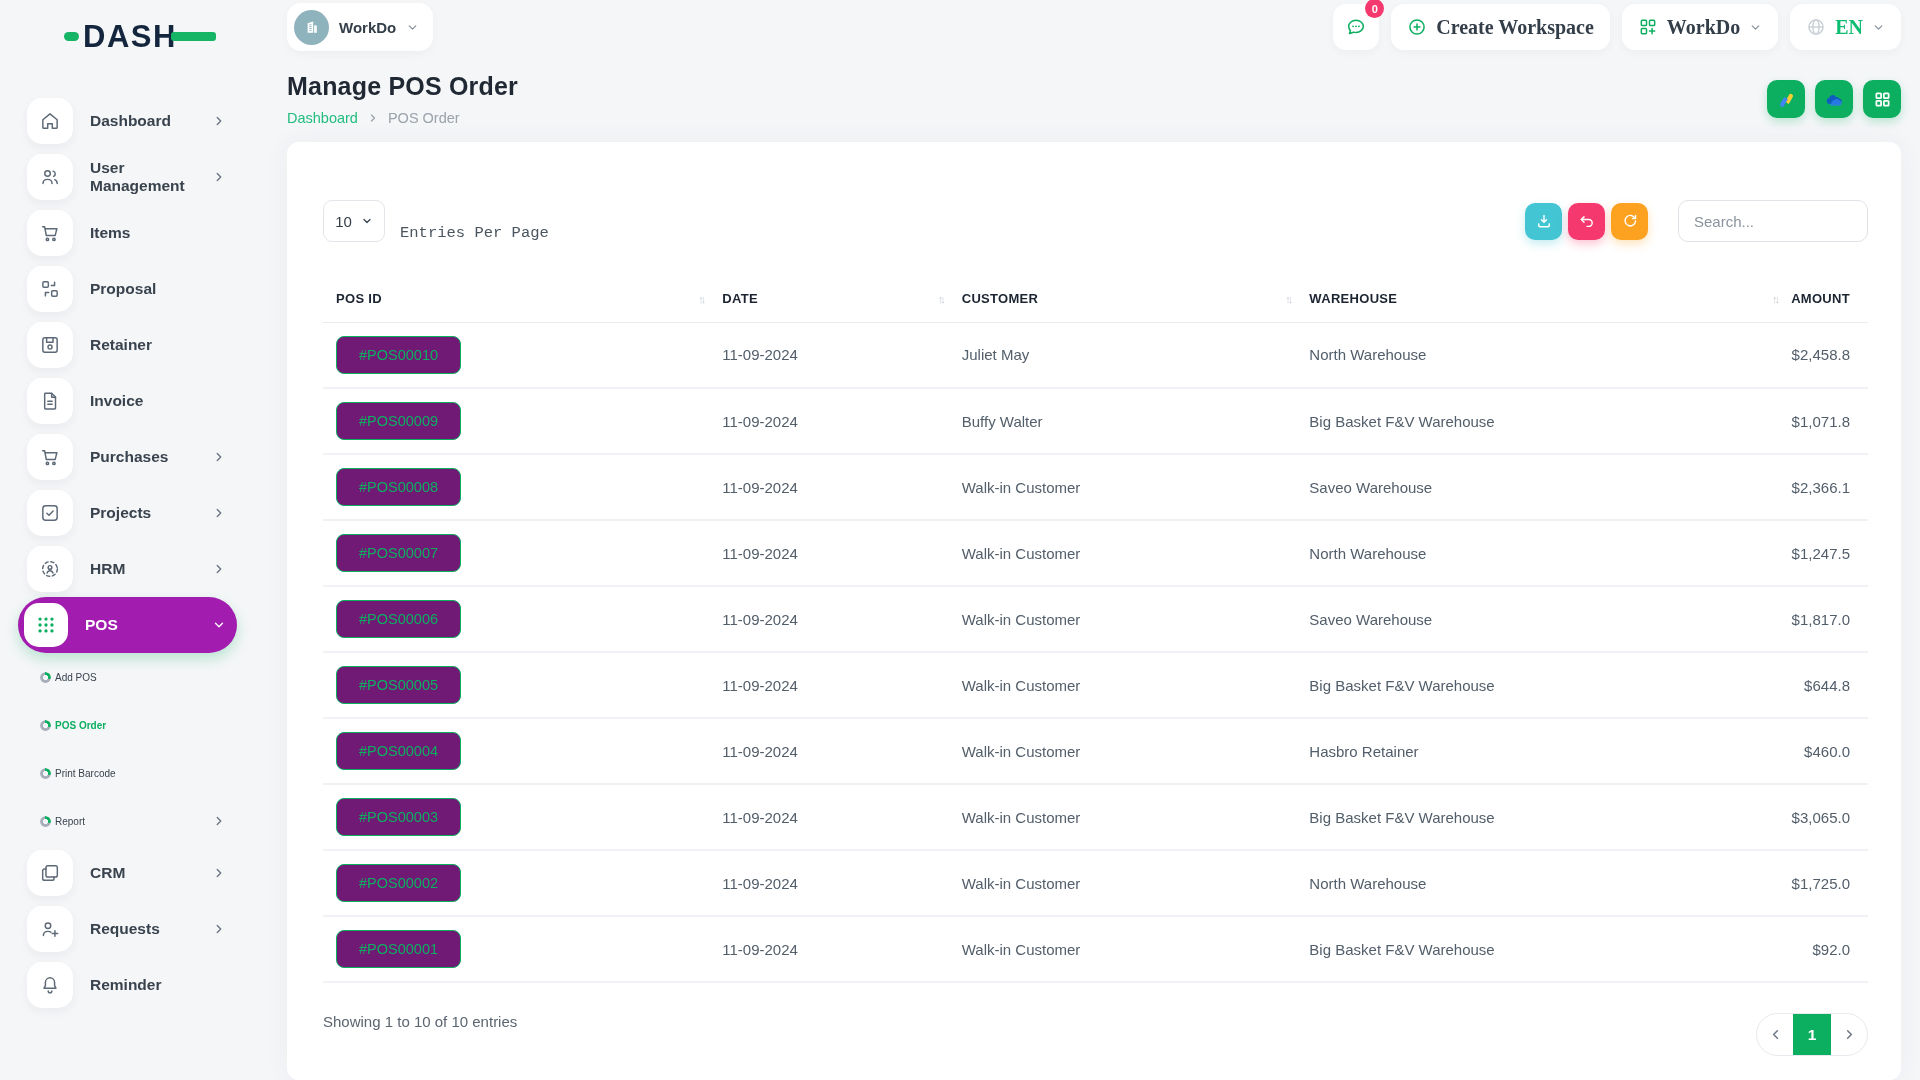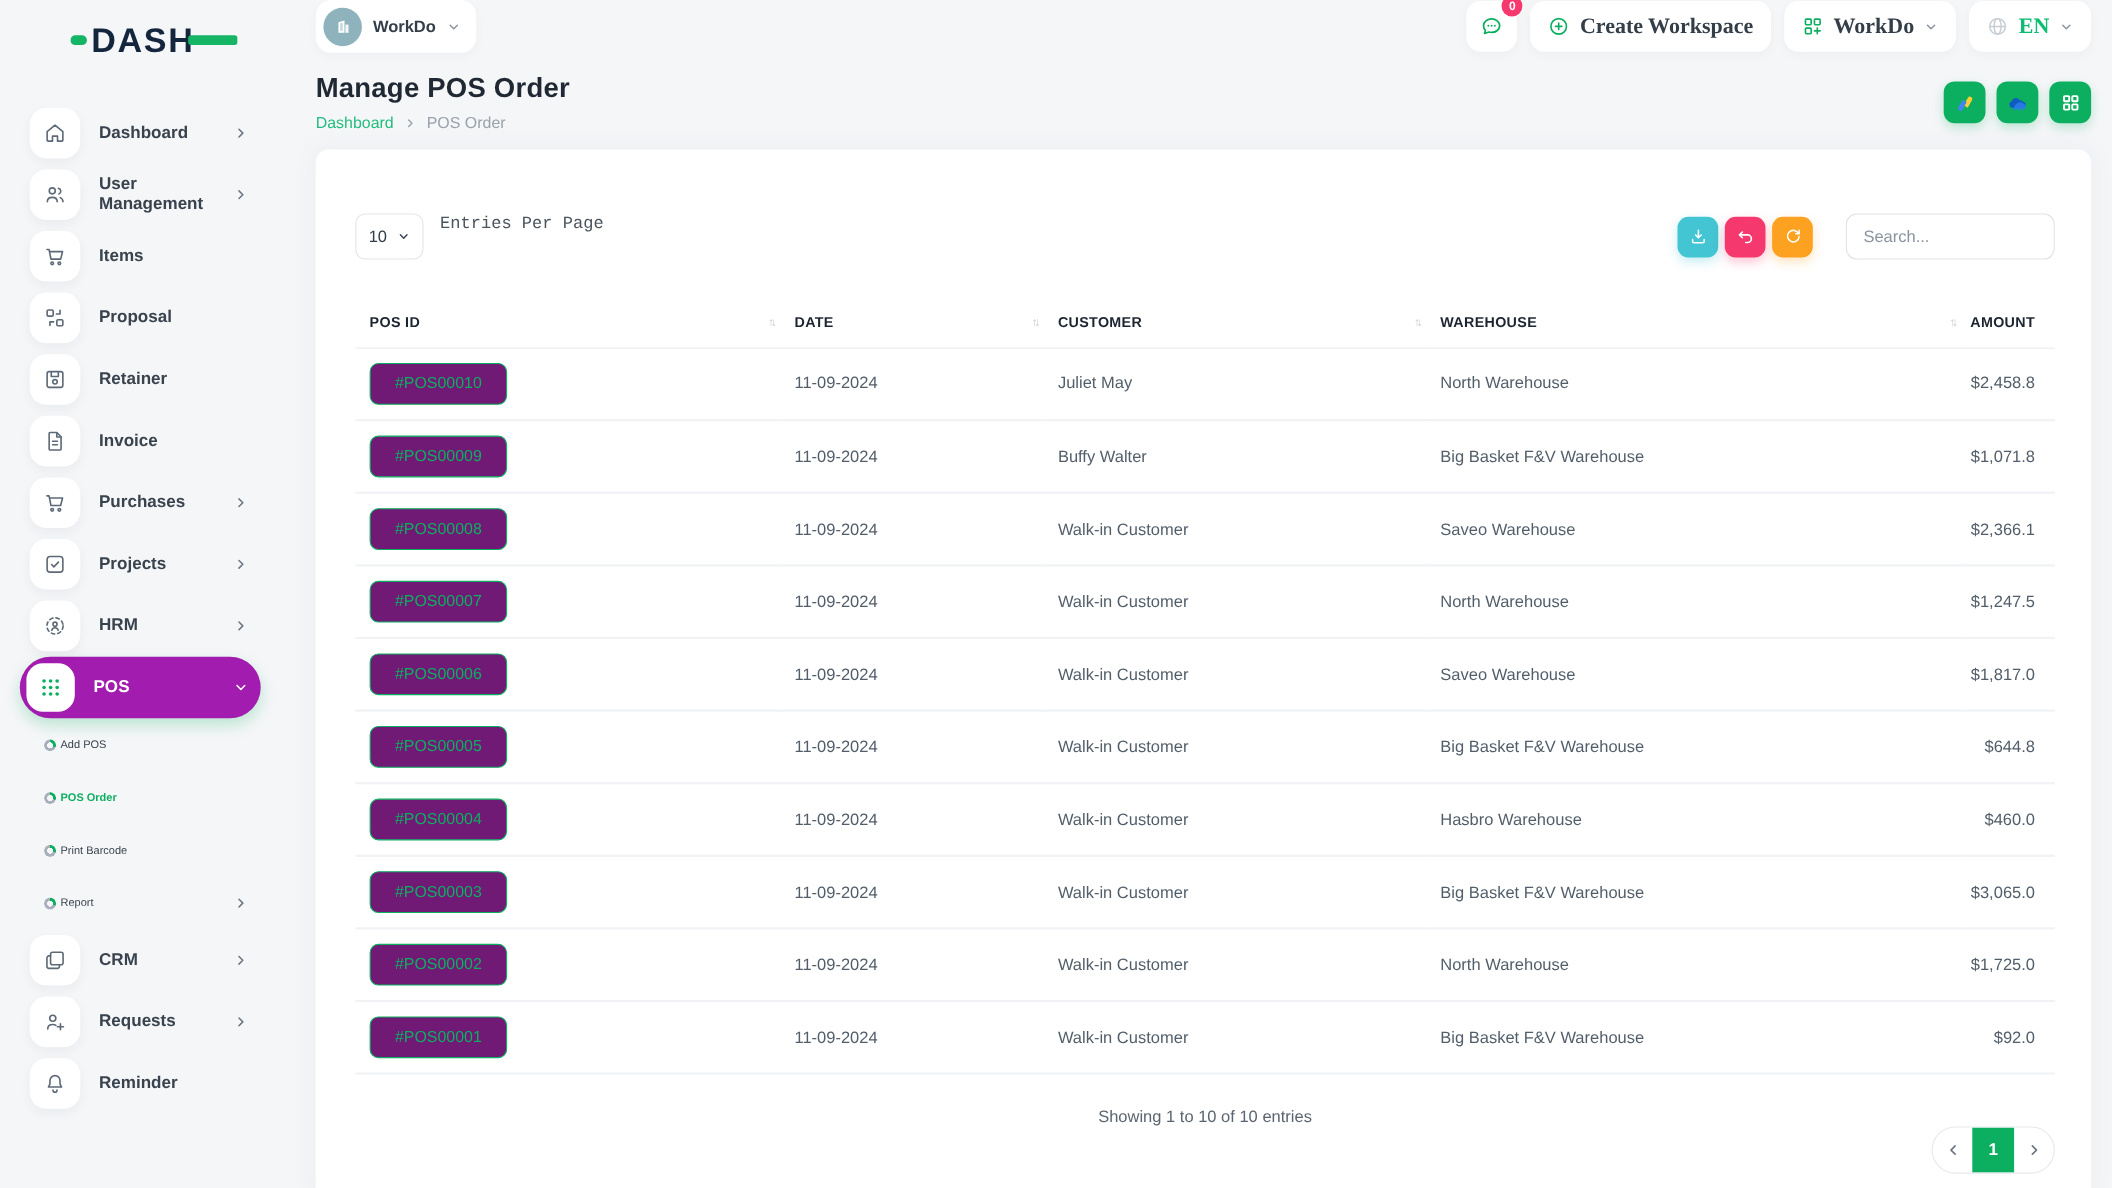--- a/index.html
+++ b/index.html
@@ -92,21 +92,21 @@
     box-shadow: 0 4px 10px rgba(12,175,96,.25);
   }
   .qa-btn svg { width: 21px; height: 21px; }
 
   
   .card {
     background: #fff; border-radius: 12px; margin: 16px 19px 0 25px;
     padding: 58px 33px 24px 36px; box-shadow: 0 0 26px rgba(40,50,70,.05);
     height: 960px;
   }
-  .controls { display: flex; align-items: flex-start; }
+  .controls { display: flex; align-items: flex-end; }
   .select-box {
     width: 62px; height: 42px; border: 1px solid #e2e6ea; border-radius: 9px; background: #fff;
     display: flex; align-items: center; justify-content: center; gap: 9px; cursor: pointer;
     font-size: 15px; color: #333e49; font-family: inherit;
   }
   .select-box svg { width: 12px; height: 12px; color: #3a444f; }
   .controls-label { margin-left: 15px; font-size: 15.5px; color: #4b555f; font-family: Liberation Mono, monospace; }
   .controls-right { margin-left: auto; display: flex; align-items: center; gap: 6px; }
   .sq-btn {
     width: 37px; height: 37px; border: none; border-radius: 10px; color: #fff; cursor: pointer;
@@ -132,21 +132,21 @@
   .sort { font-size: 11px; color: #c6ccd3; letter-spacing: -3px; font-weight: 400; }
   tbody td { height: 66px; border-bottom: 2px solid #f0f2f5; font-size: 15px; color: #525e6a; padding-left: 13px; }
   tbody tr:last-child td { border-bottom: 2px solid #f0f2f5; }
   td.amount { text-align: right; padding-right: 18px; padding-left: 0; }
   .pos-pill {
     display: inline-block; border: 1px solid #0caf60; color: #0caf60; border-radius: 8px;
     padding: 10px 22px; font-size: 14.5px; background: #701a75; cursor: pointer; font-weight: 500;
   }
 
   
-  .table-footer { display: flex; align-items: center; margin-top: 30px; flex-direction: column; }
+  .table-footer { display: flex; margin-top: 30px; }
   .showing { font-size: 15px; color: #5b6570; }
   .pager {
     margin-left: auto; display: flex; align-items: stretch; height: 43px; width: 112px;
     border: 1px solid #e6e9ed; border-radius: 22px; overflow: hidden; background: #fff;
   }
   .pg-btn { flex: 1; border: none; background: transparent; color: #6b7684; cursor: pointer; display: flex; align-items: center; justify-content: center; }
   .pg-btn svg { width: 15px; height: 15px; }
   .pg-cur {
     width: 38px; background: #0caf60; color: #fff; font-size: 15.5px; font-weight: 600;
     display: flex; align-items: center; justify-content: center; cursor: pointer;
@@ -605,21 +605,21 @@
               <td><span class="pos-pill">#POS00005</span></td>
               <td>11-09-2024</td>
               <td>Walk-in Customer</td>
               <td>Big Basket F&amp;V Warehouse</td>
               <td class="amount">$644.8</td>
             </tr>
             <tr>
               <td><span class="pos-pill">#POS00004</span></td>
               <td>11-09-2024</td>
               <td>Walk-in Customer</td>
-              <td>Hasbro Warehouse</td>
+              <td>Hasbro Retainer</td>
               <td class="amount">$460.0</td>
             </tr>
             <tr>
               <td><span class="pos-pill">#POS00003</span></td>
               <td>11-09-2024</td>
               <td>Walk-in Customer</td>
               <td>Big Basket F&amp;V Warehouse</td>
               <td class="amount">$3,065.0</td>
             </tr>
             <tr>

